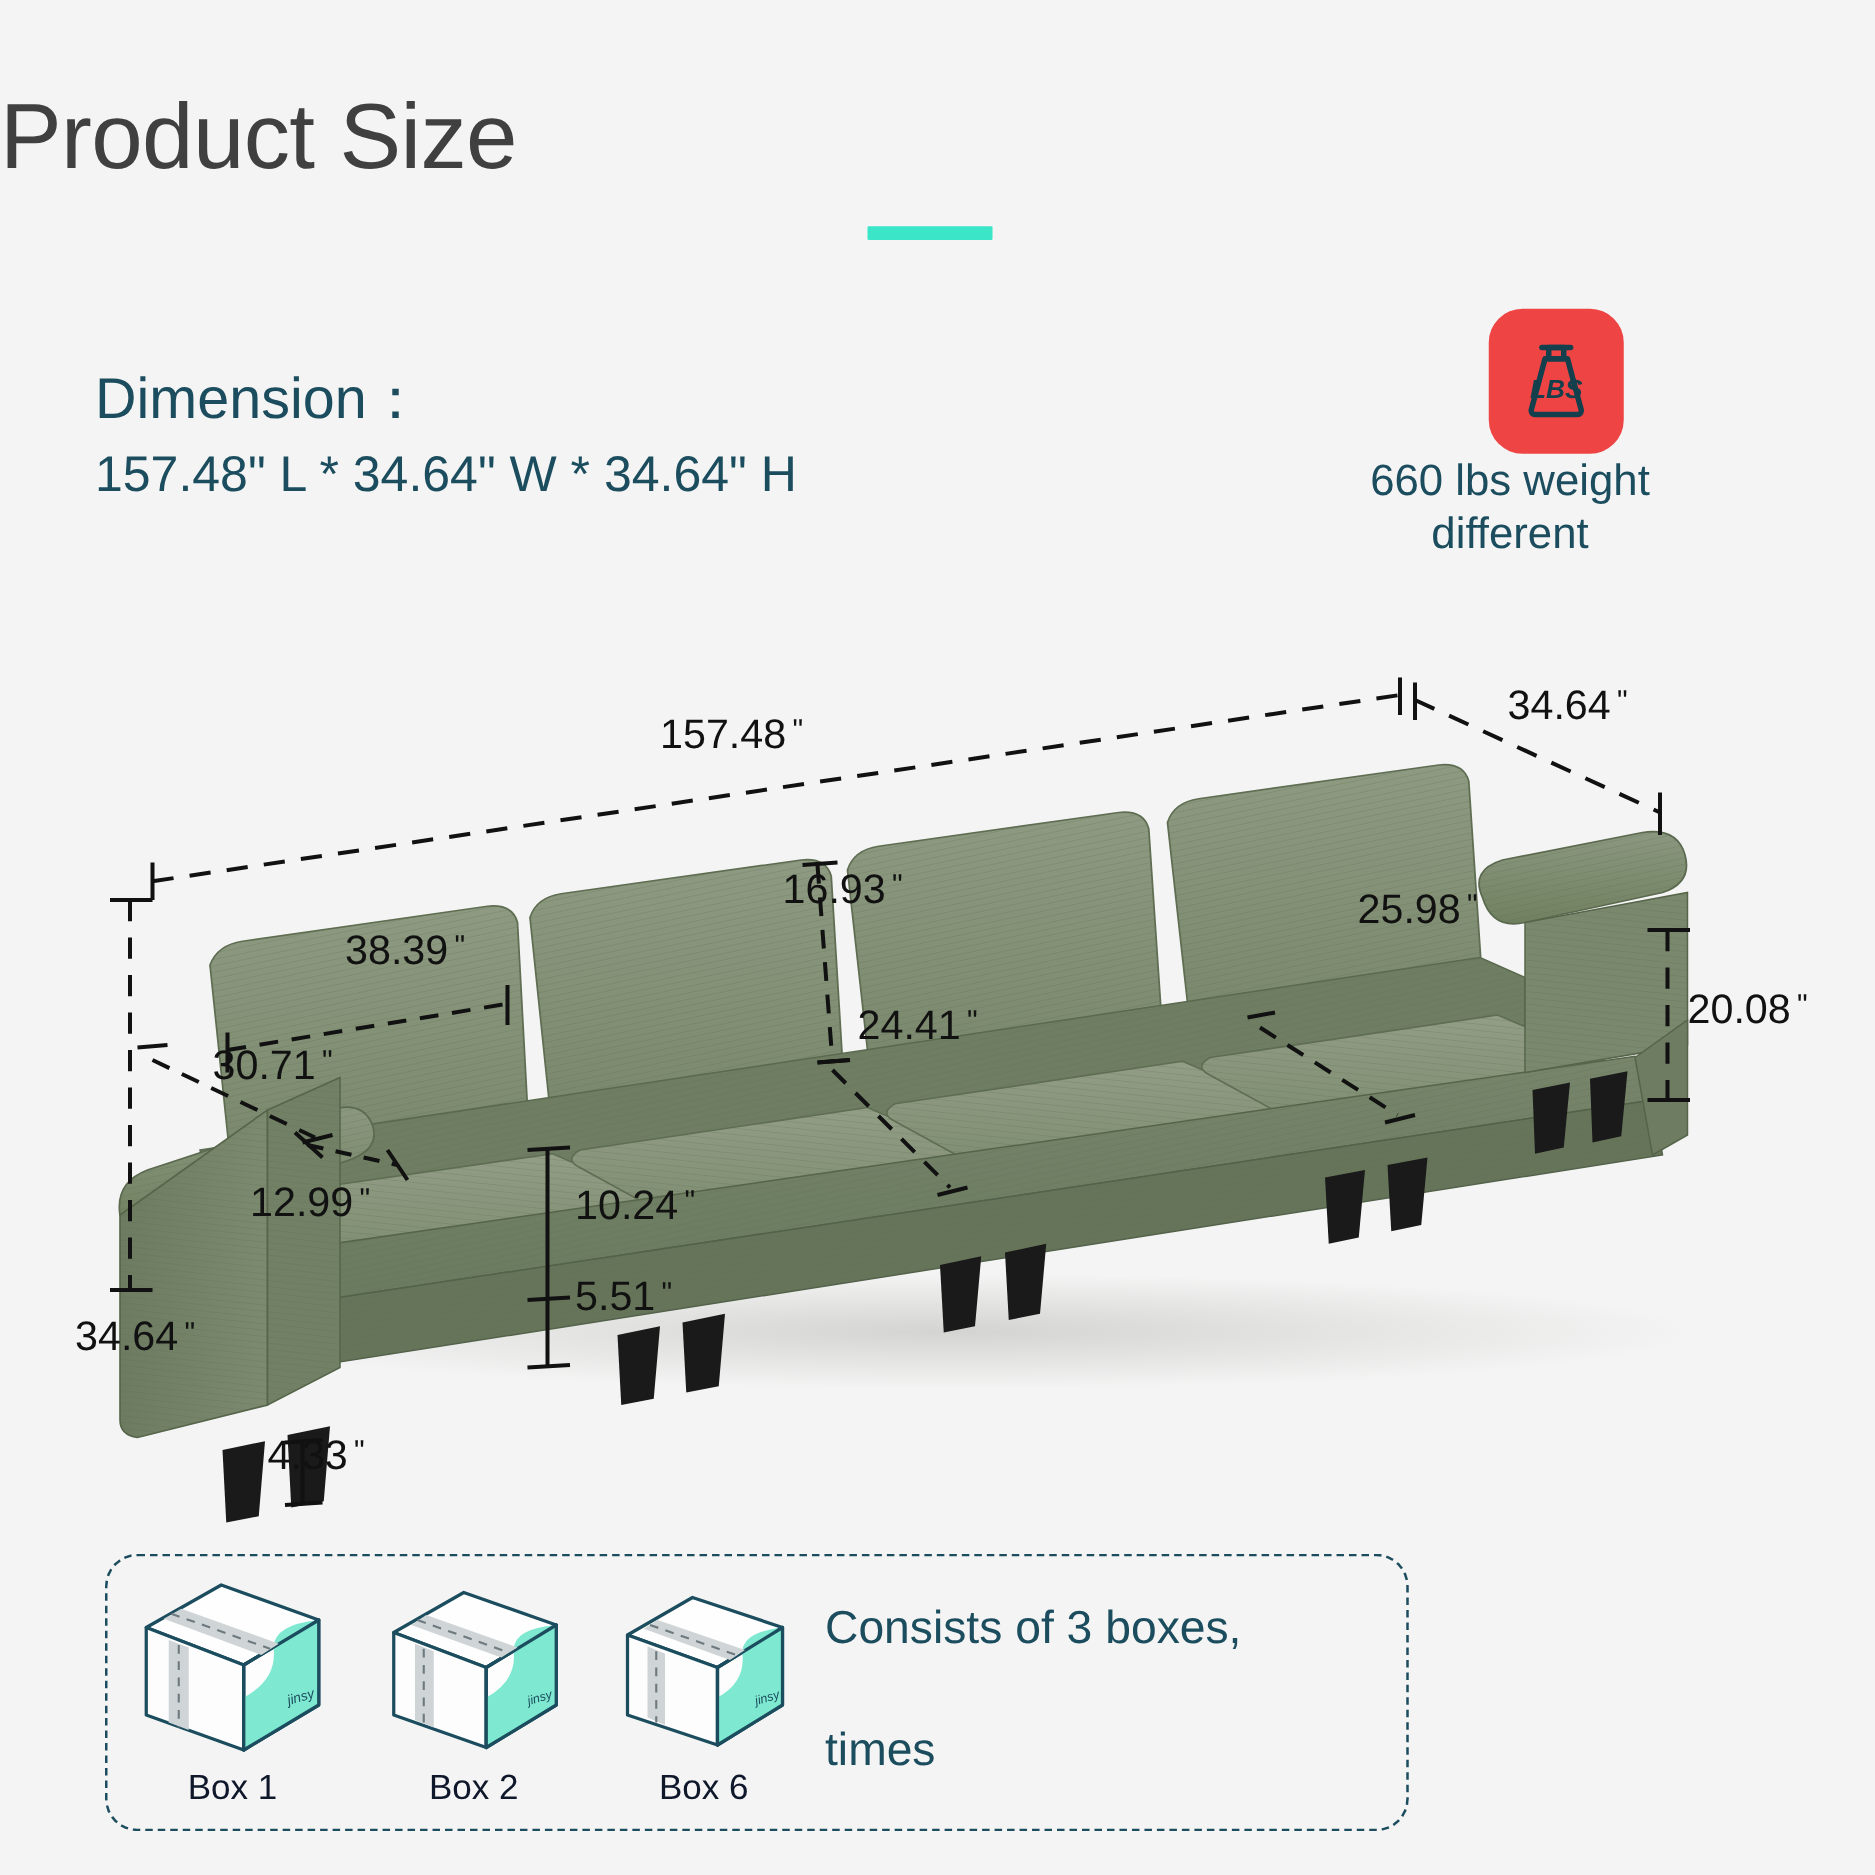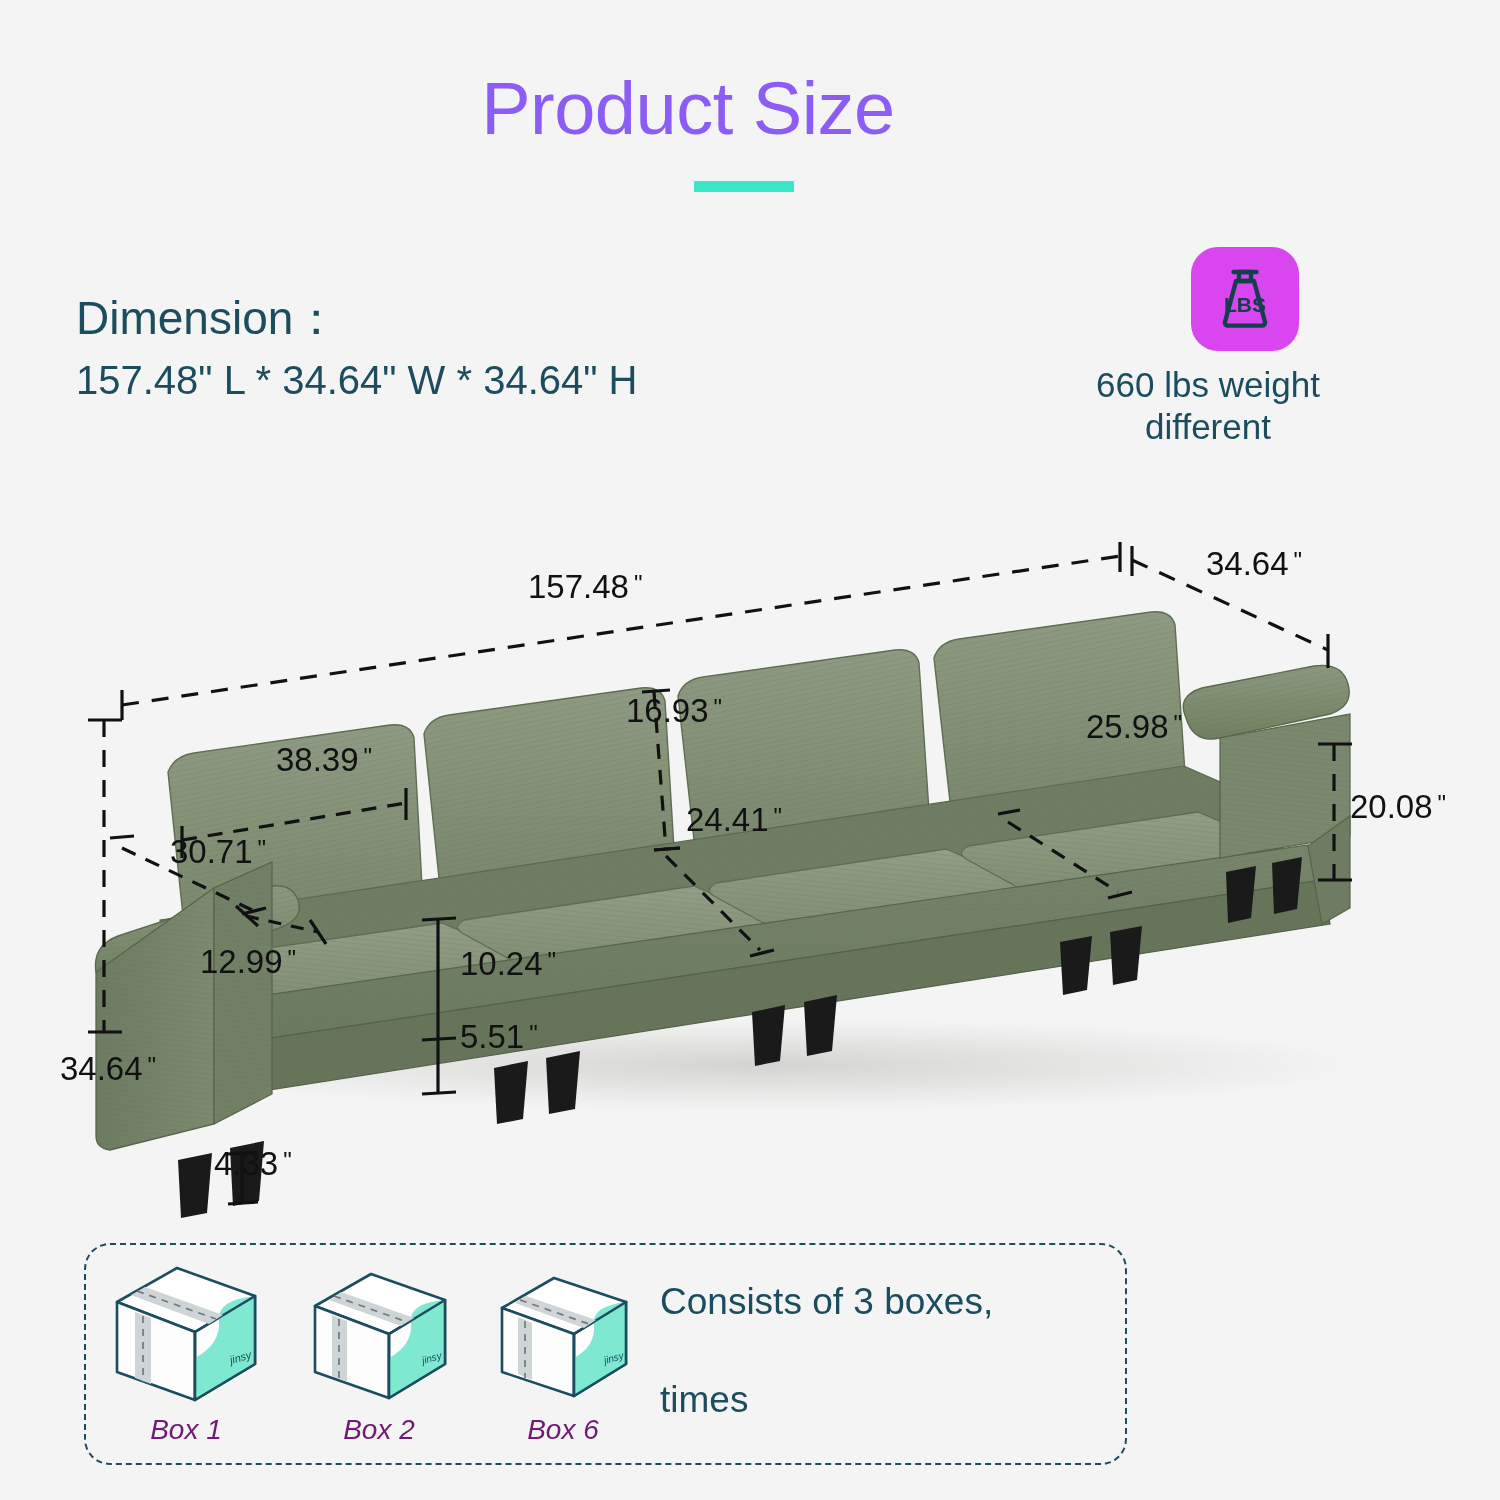--- a/index.html
+++ b/index.html
@@ -8,22 +8,22 @@
     background: #f4f4f4;
     font-family: "Liberation Sans", sans-serif;
     position: relative;
     overflow: hidden;
   }
   .stage { position: absolute; inset: 0; }
 
   
   .page-title {
     position: absolute; top: 66px; left: 0; width: 1376px;
-    text-align: center;
-    font-size: 74px; font-weight: 400; color: #8b5cf6;
+    text-align: left;
+    font-size: 74px; font-weight: 400; color: #404040;
     letter-spacing: -0.5px;
   }
   .title-rule {
     position: absolute; top: 181px; left: 694px;
     width: 100px; height: 11px; background: #3BE5C8; border-radius: 1px;
   }
 
   
   .dim-label {
     position: absolute; top: 288px; left: 76px;
@@ -31,22 +31,22 @@
     letter-spacing: 0px;
   }
   .dim-value {
     position: absolute; top: 358px; left: 76px;
     font-size: 40px; font-weight: 400; color: #1b4d5e;
   }
 
   
   .weight-badge { position: absolute; top: 247px; left: 1191px; }
   .weight-icon-box {
-    width: 108px; height: 104px; border-radius: 27px;
-    background: #d946ef; display: flex; align-items: center; justify-content: center;
+    width: 108px; height: 116px; border-radius: 27px;
+    background: #ef4444; display: flex; align-items: center; justify-content: center; font-style: italic;
   }
   .weight-text {
     position: absolute; top: 364px; left: 1058px; width: 300px;
     text-align: center; font-size: 35px; line-height: 42px;
     color: #1b4d5e;
   }
 
   
   .sofa-scene { position: absolute; top: 520px; left: 60px; width: 1400px; height: 700px; }
   .sofa-scene svg { display: block; }
@@ -58,21 +58,21 @@
   }
   .cal .u { font-size: 24px; vertical-align: 6px; padding-left: 5px; }
 
   
   .boxes-panel {
     position: absolute; left: 84px; top: 1243px;
     width: 1043px; height: 222px;
     border: 2px dashed #1b4d5e; border-radius: 26px;
   }
   .box-group { position: absolute; top: 1258px; display: flex; flex-direction: column; align-items: center; }
-  .box-caption { font-size: 28px; color: #701a75; margin-top: 6px; font-style: italic; }
+  .box-caption { font-size: 28px; color: #0f172a; margin-top: 6px; }
   .boxes-text {
     position: absolute; left: 660px; top: 1277px; width: 440px;
     font-size: 37px; line-height: 49px; color: #1b4d5e;
   }
 </style>
 </head>
 <body>
 
 <div class="stage">
 

